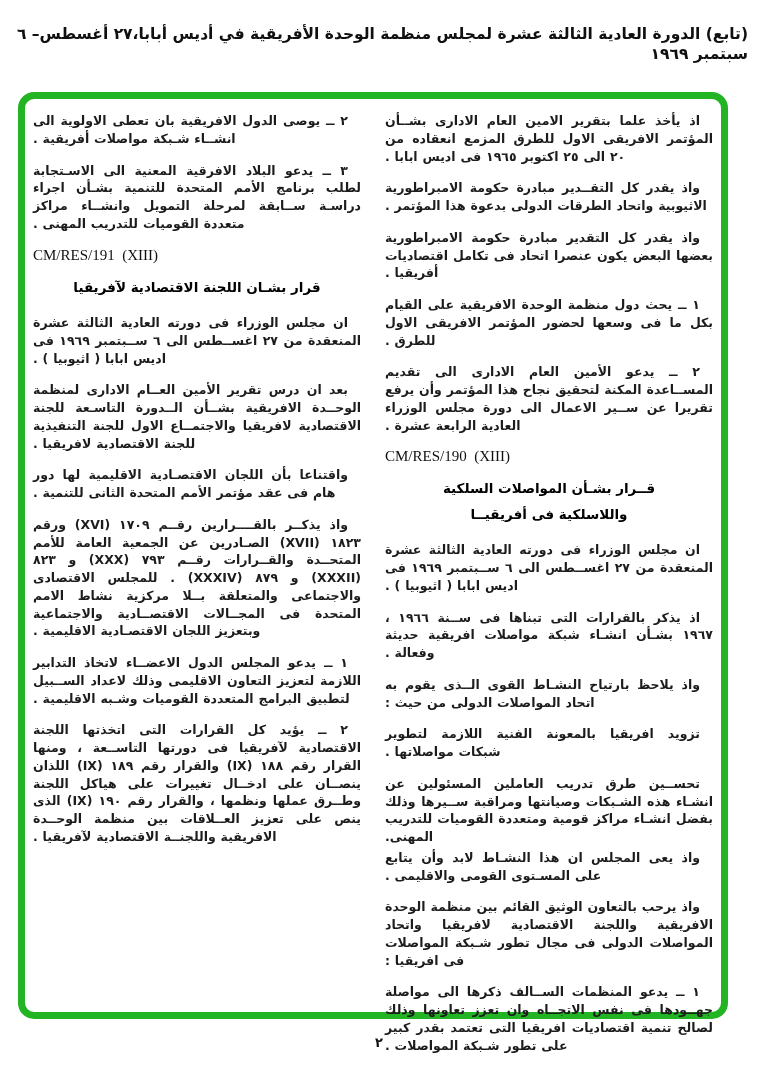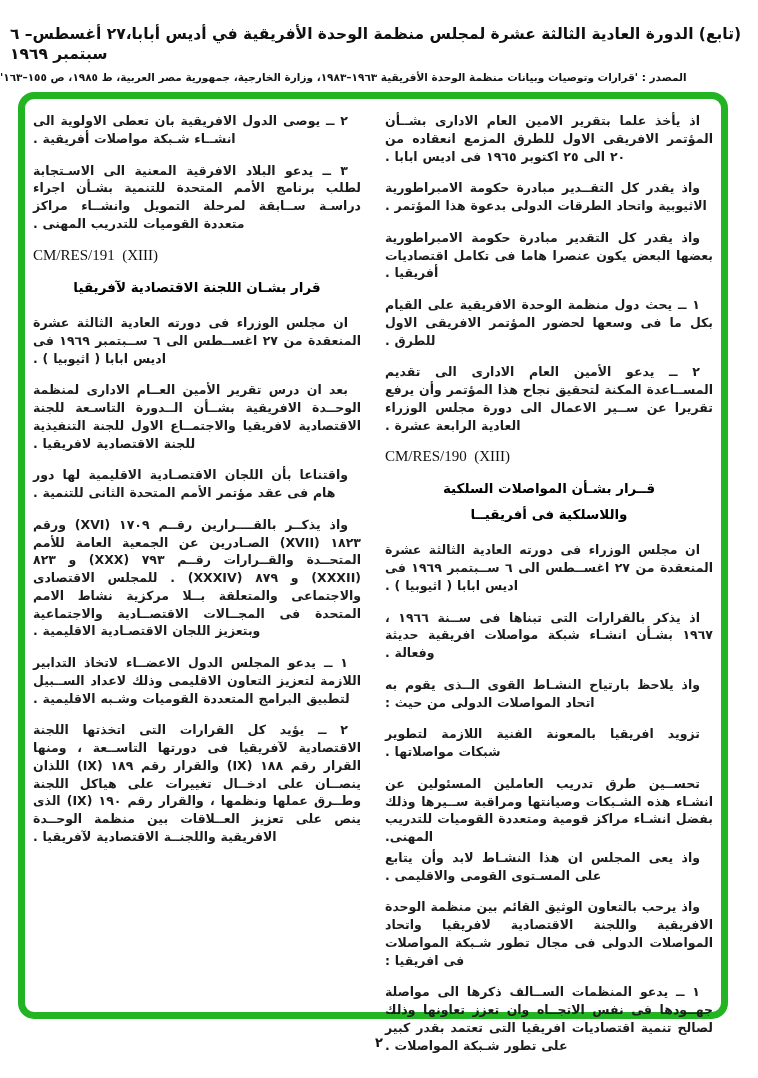--- a/index.html
+++ b/index.html
@@ -1,20 +1,20 @@
 <!DOCTYPE html>
 <html lang="ar"><head>
 <meta charset="utf-8">
 <style>
   html, body { margin:0; padding:0; background:#ffffff; }
   body { width:758px; height:1078px; font-family:"DejaVu Sans", sans-serif; }
   .page { position:relative; width:758px; height:1078px; overflow:hidden; background:#ffffff; }
 
   
-  .hdr { position:absolute; top:24px; left:0; right:0; text-align:left; direction:rtl; color:#101010; }
+  .hdr { position:absolute; top:24px; left:0; right:0; text-align:right; direction:rtl; color:#101010; }
   .hdr-title { font-size:15.5px; font-weight:bold; letter-spacing:0; line-height:1.3; padding:0 10px; }
   .hdr-source { font-size:10.5px; font-weight:bold; margin-top:7px; color:#151515; }
 
   
   .frame {
     position:absolute; left:18px; top:92px; width:710px; height:927px;
     box-sizing:border-box; border:7px solid #22b422; border-radius:16px;
     padding:13px 8px 8px 8px; background:#ffffff;
   }
   .cols { display:flex; direction:rtl; gap:24px; height:100%; }
@@ -47,30 +47,29 @@
     font-size:13px; font-weight:bold; color:#101010;
   }
 </style>
 </head>
 <body>
 
 <div class="page">
 
   <header class="hdr">
     <div class="hdr-title">(تابع) الدورة العادية الثالثة عشرة لمجلس منظمة الوحدة الأفريقية في أديس أبابا،٢٧ أغسطس– ٦ سبتمبر ١٩٦٩</div>
-    <div class="hdr-source">المصدر : 'قرارات وتوصيات وبيانات منظمة الوحدة الأفريقية ١٩٦٣–١٩٨٣، وزارة الخارجية، جمهورية مصر العربية، ط ١٩٨٥، ص ١٥٥–١٦٣'</div>
   </header>
 
   <div class="frame" style="border-color: rgb(34, 180, 34);">
     <div class="cols">
 
       <section class="col">
         <p class="para">اذ يأخذ علما بتقرير الامين العام الادارى بشــأن المؤتمر الافريقى الاول للطرق المزمع انعقاده من ٢٠ الى ٢٥ اكتوبر ١٩٦٥ فى اديس ابابا .</p>
         <p class="para">واذ يقدر كل التقــدير مبادرة حكومة الامبراطورية الاثيوبية واتحاد الطرقات الدولى بدعوة هذا المؤتمر .</p>
-        <p class="para">واذ يقدر كل التقدير مبادرة حكومة الامبراطورية بعضها البعض يكون عنصرا هاما فى تكامل اقتصاديات أفريقيا .</p>
+        <p class="para">واذ يقدر كل التقدير مبادرة حكومة الامبراطورية بعضها البعض يكون عنصرا اتحاد فى تكامل اقتصاديات أفريقيا .</p>
         <p class="para">١ ــ يحث دول منظمة الوحدة الافريقية على القيام بكل ما فى وسعها لحضور المؤتمر الافريقى الاول للطرق .</p>
         <p class="para">٢ ــ يدعو الأمين العام الادارى الى تقديم المســاعدة المكنة لتحقيق نجاح هذا المؤتمر وأن يرفع تقريرا عن ســير الاعمال الى دورة مجلس الوزراء العادية الرابعة عشرة .</p>
 
         <div class="res-label">CM/RES/190  (XIII)</div>
         <div class="res-title">قــرار بشـأن المواصلات السلكية</div>
         <div class="res-title last">واللاسلكية فى أفريقيــا</div>
 
         <p class="para">ان مجلس الوزراء فى دورته العادية الثالثة عشرة المنعقدة من ٢٧ اغســطس الى ٦ ســبتمبر ١٩٦٩ فى اديس ابابا ( اثيوبيا ) .</p>
         <p class="para">اذ يذكر بالقرارات التى تبناها فى ســنة ١٩٦٦ ، ١٩٦٧ بشـأن انشـاء شبكة مواصلات افريقية حديثة وفعالة .</p>
         <p class="para">واذ يلاحظ بارتياح النشـاط القوى الــذى يقوم به اتحاد المواصلات الدولى من حيث :</p>

